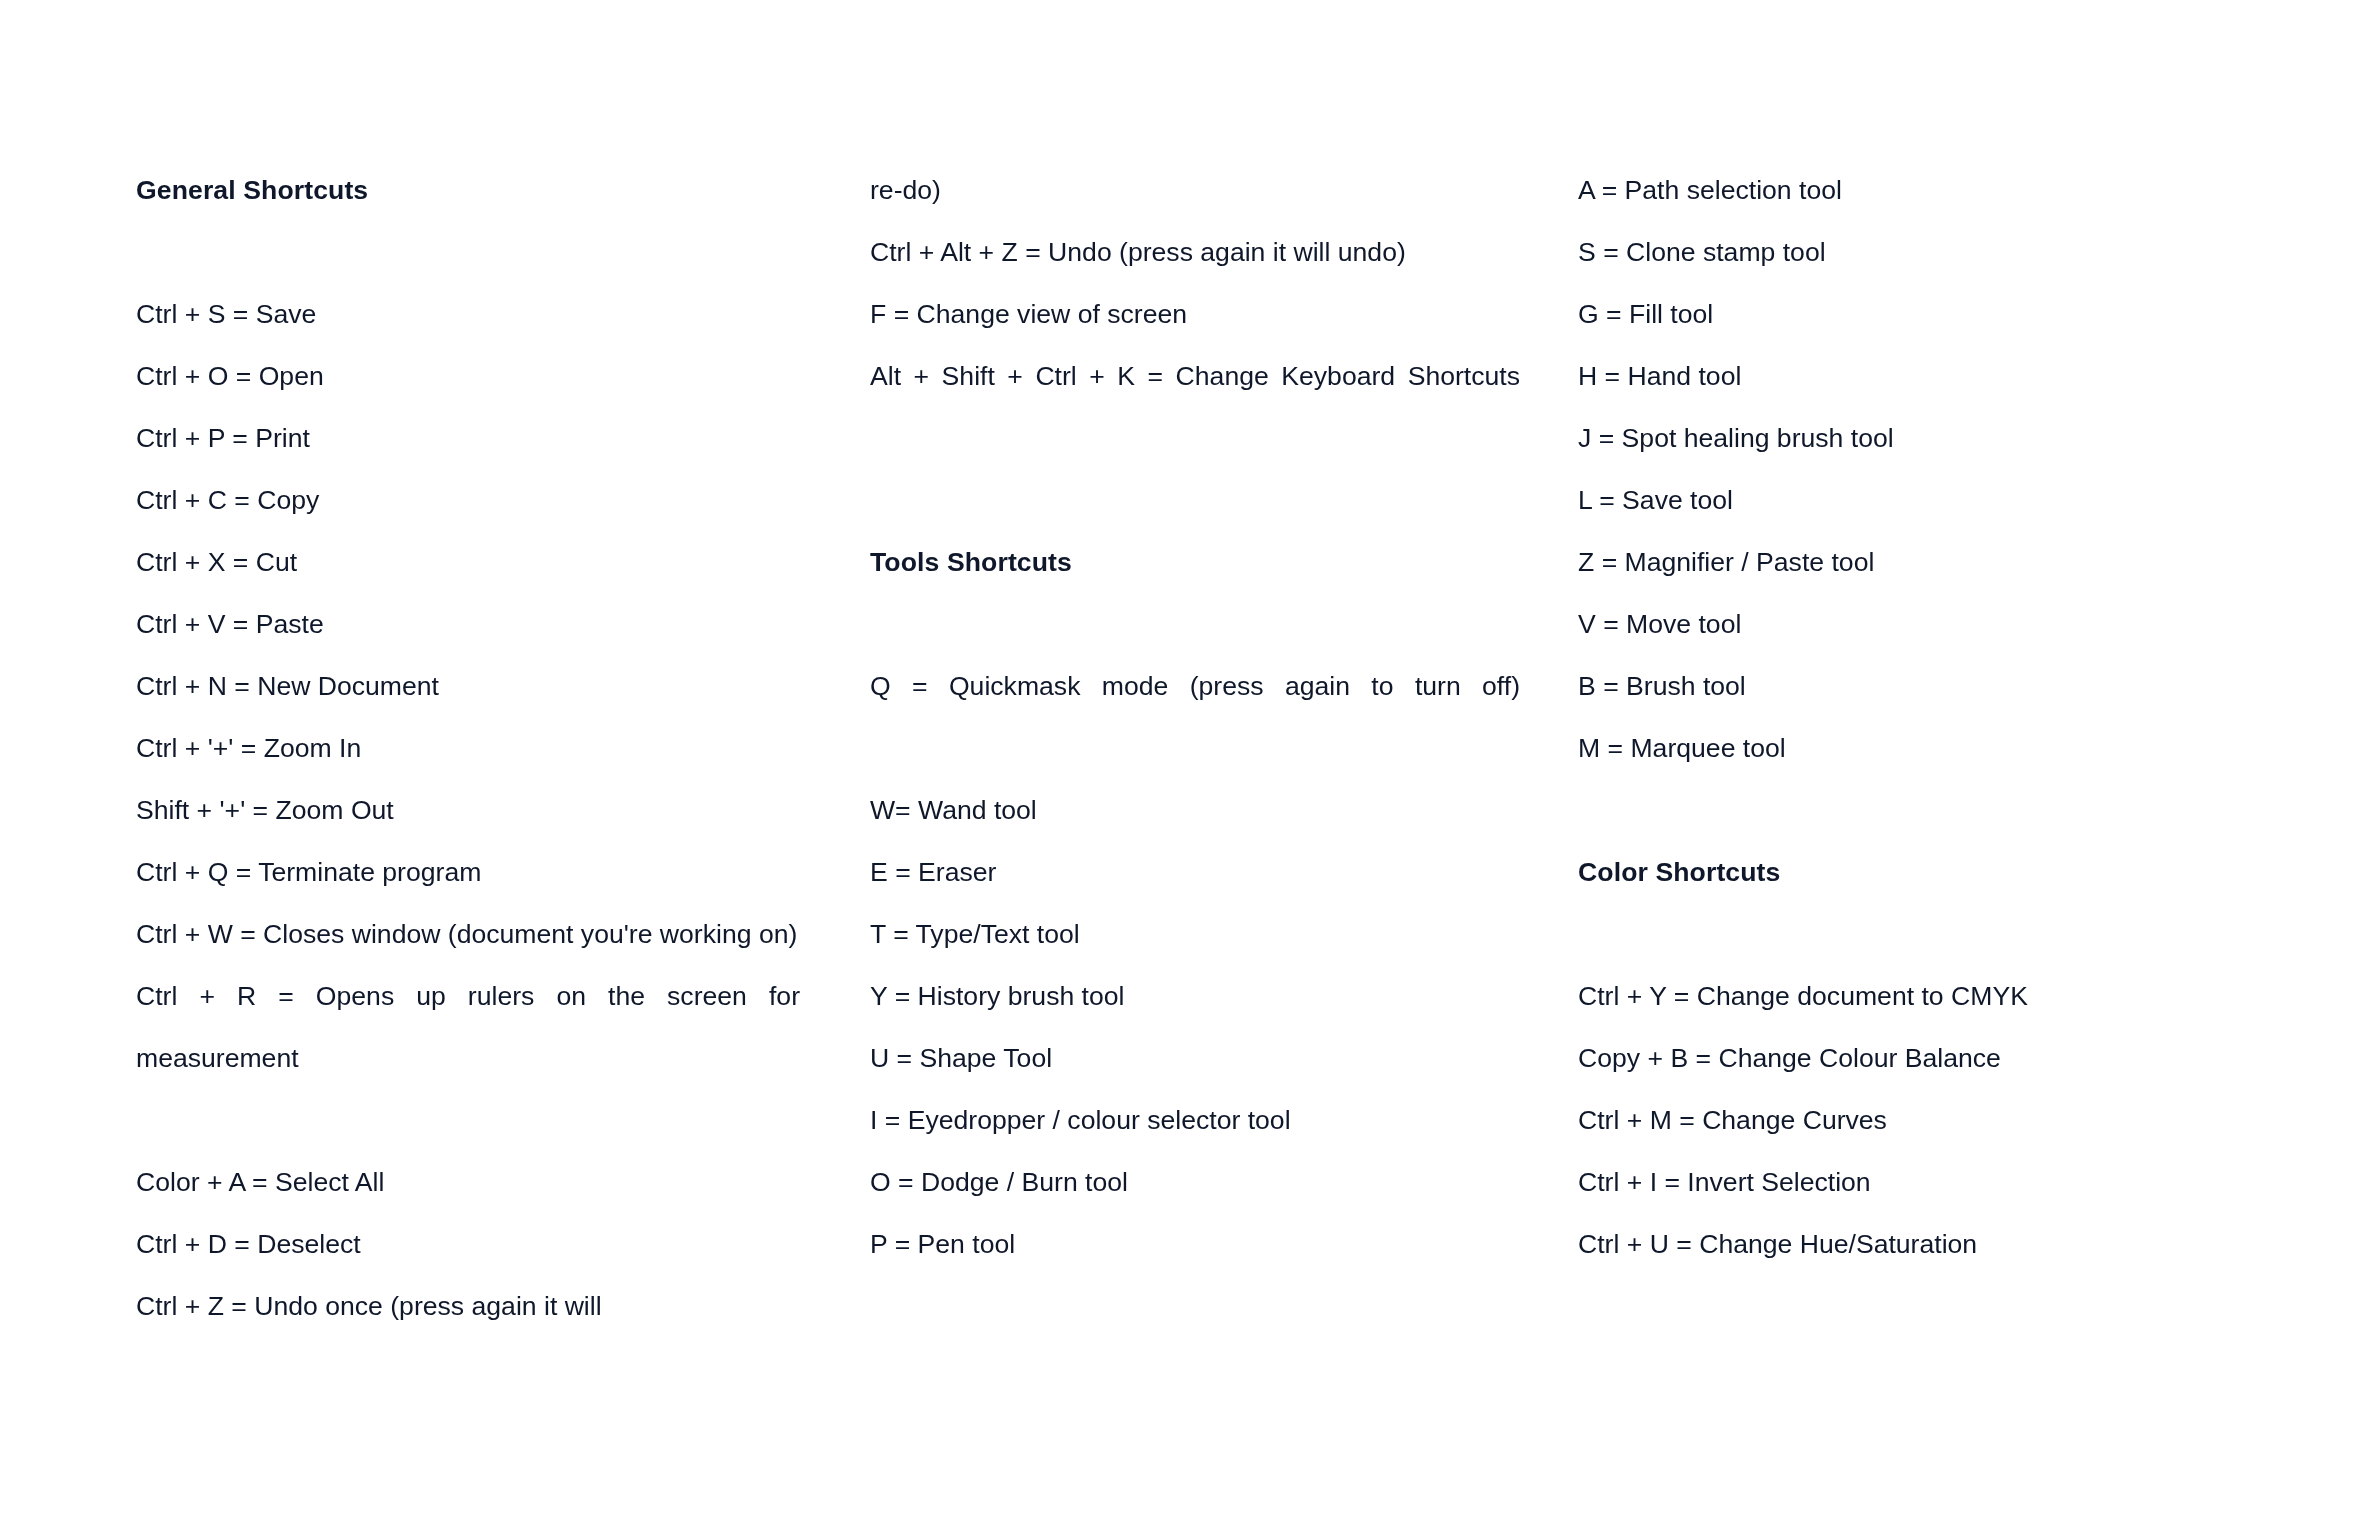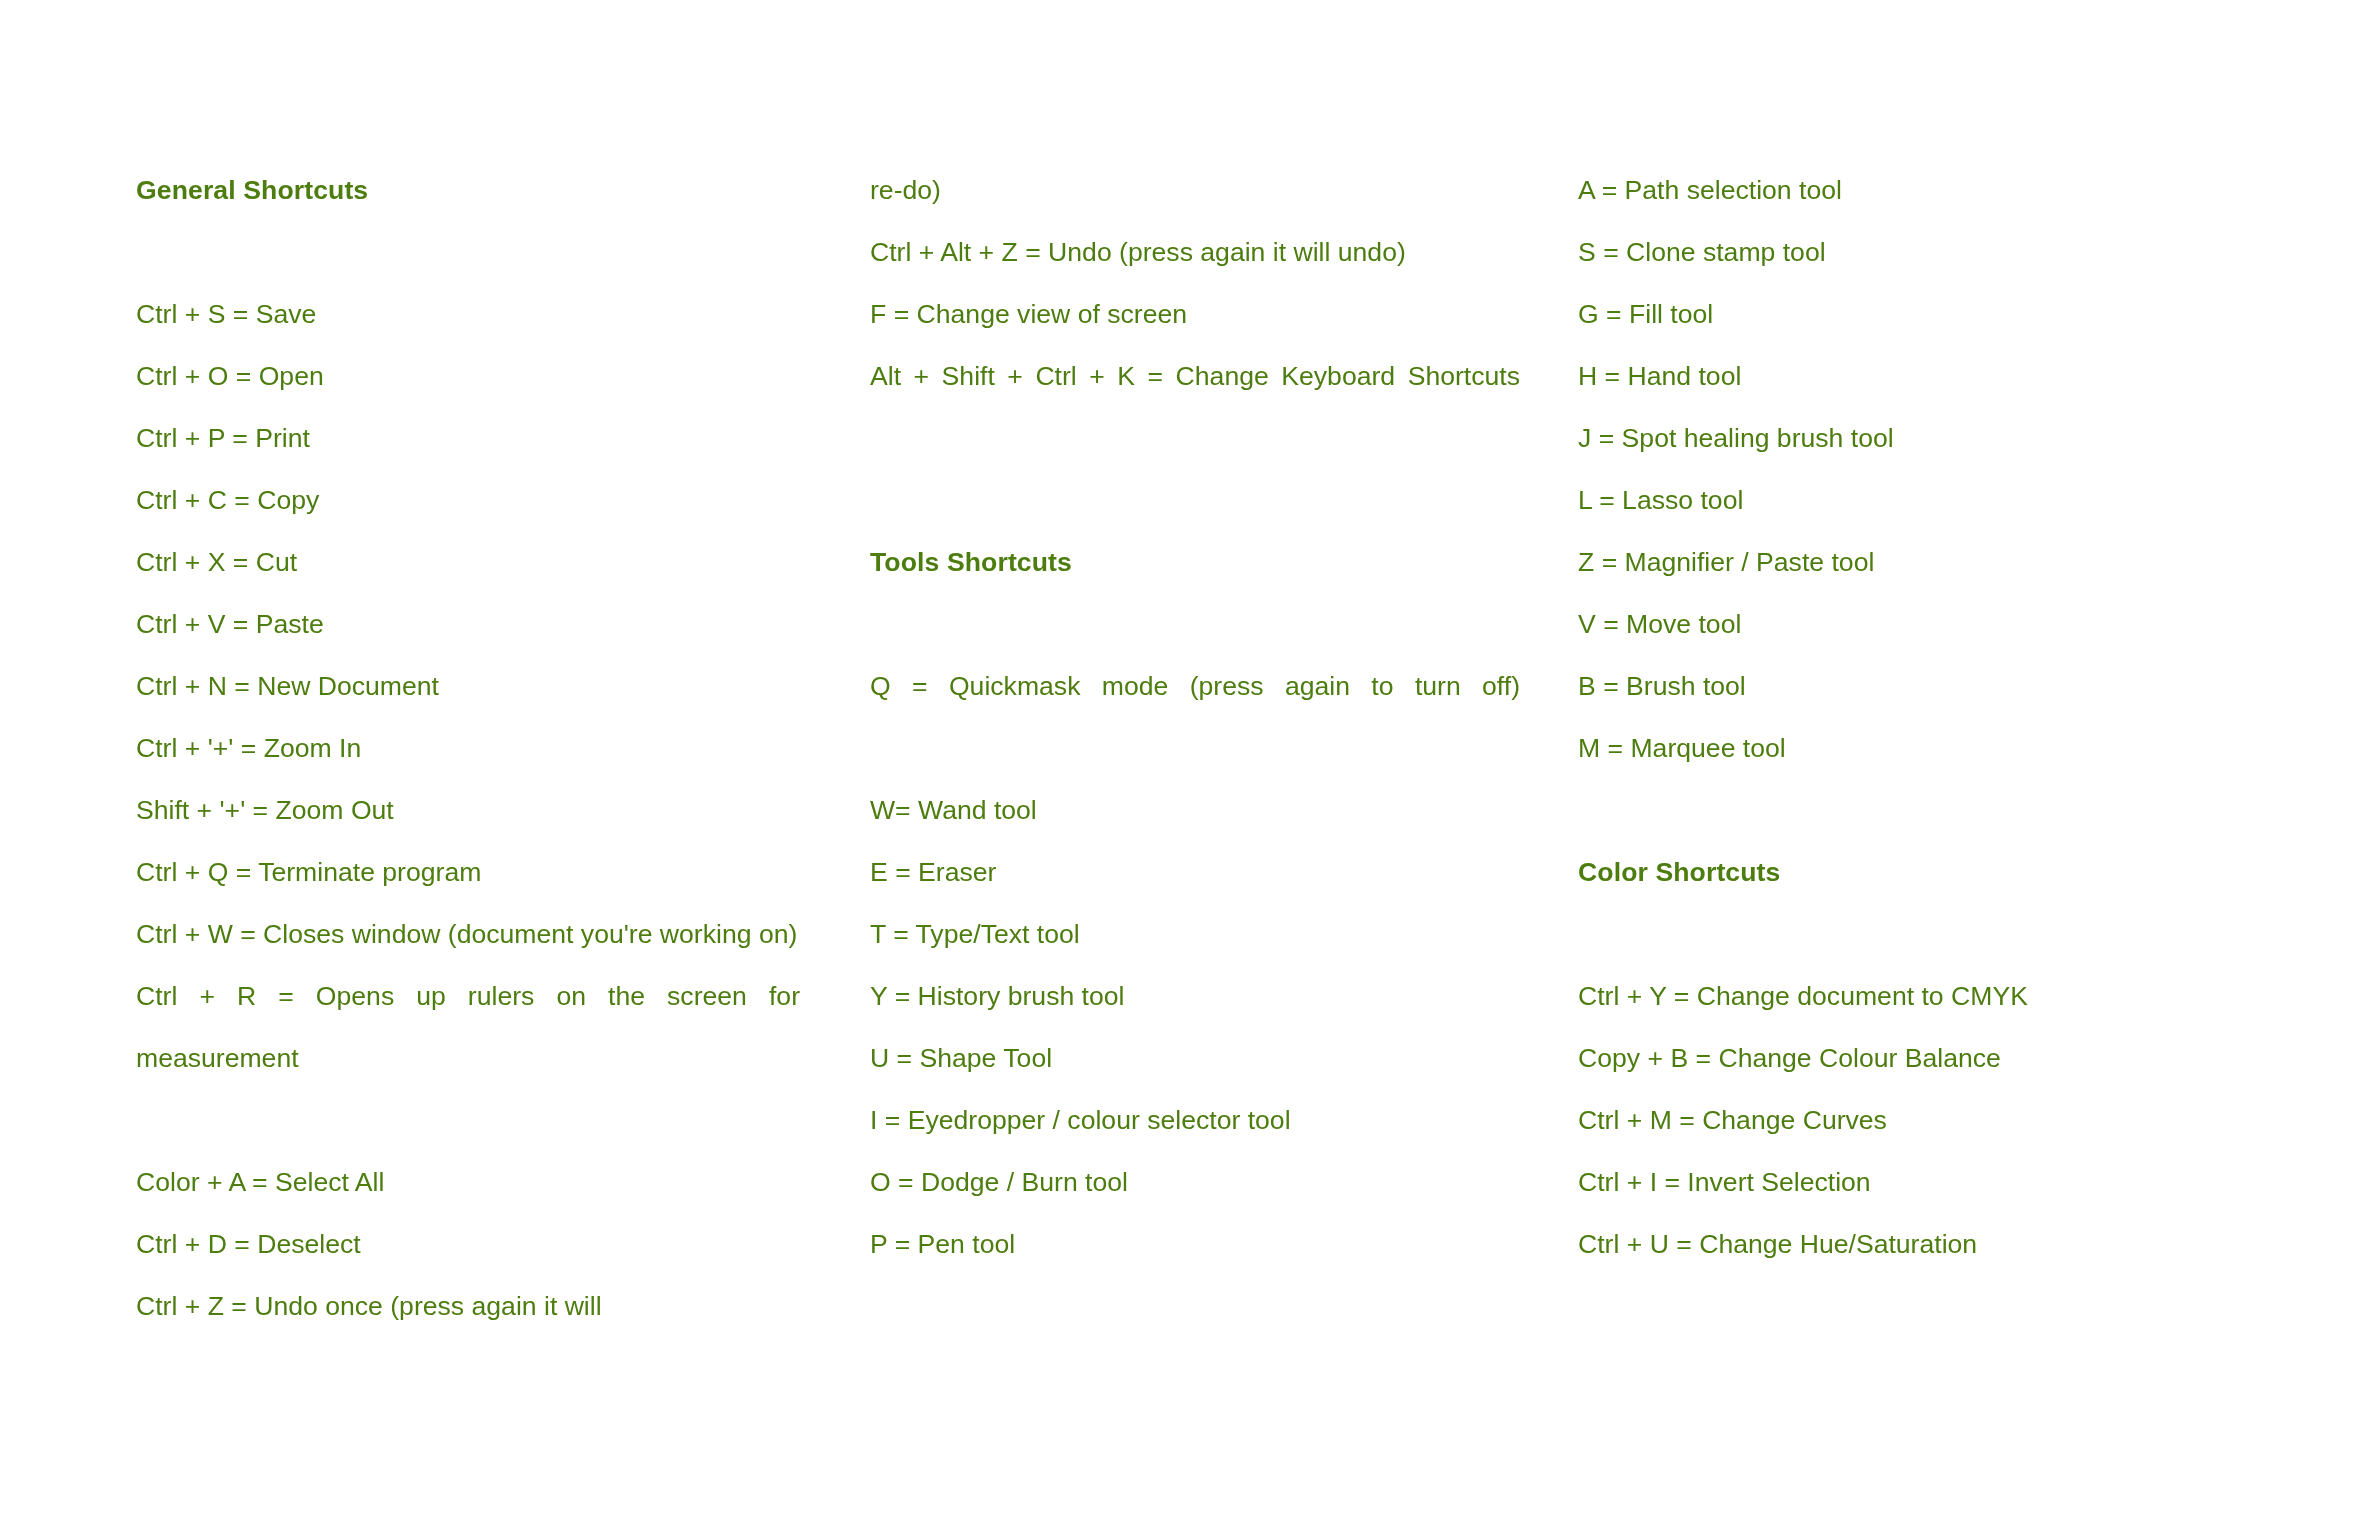--- a/index.html
+++ b/index.html
@@ -31,21 +31,21 @@
     top: 159px;
     width: 2119px;
     display: flex;
     flex-direction: row;
     align-items: flex-start;
   }
 
   .col {
     font-size: 26.6px;
     line-height: 62px;
-    color: #4d7c0f;
+    color: #0f172a;
   }
   .col-1 { width: 664px; margin-right: 70px; }
   .col-2 { width: 650px; margin-right: 58px; }
   .col-3 { width: 675px; }
 
   .section { margin: 0; padding: 0; }
 
   .heading {
     font-weight: bold;
     font-size: 26.6px;
@@ -126,21 +126,21 @@
       </div>
     </div>
 
     <div class="col col-3">
       <div class="section">
         <div class="line nowrap">A = Path selection tool</div>
         <div class="line nowrap">S = Clone stamp tool</div>
         <div class="line nowrap">G = Fill tool</div>
         <div class="line nowrap">H = Hand tool</div>
         <div class="line nowrap">J = Spot healing brush tool</div>
-        <div class="line nowrap">L = Lasso tool</div>
+        <div class="line nowrap">L = Save tool</div>
         <div class="line nowrap">Z = Magnifier / Paste tool</div>
         <div class="line nowrap">V = Move tool</div>
         <div class="line nowrap">B = Brush tool</div>
         <div class="line nowrap">M = Marquee tool</div>
       </div>
       <div class="spacer"></div>
       <div class="section">
         <div class="heading">Color Shortcuts</div>
         <div class="spacer"></div>
         <div class="line nowrap">Ctrl + Y = Change document to CMYK</div>

